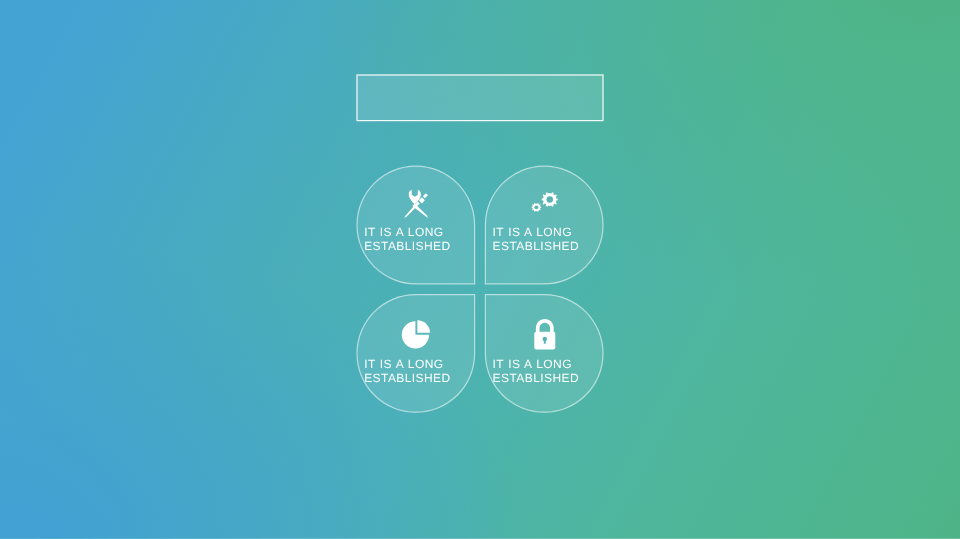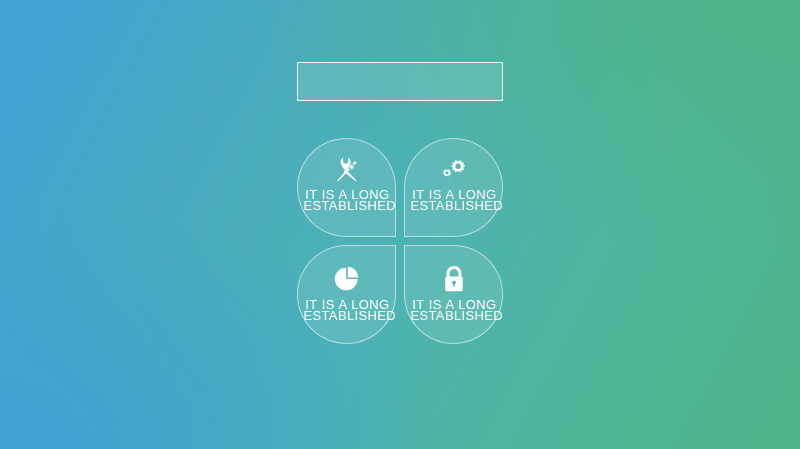--- a/index.html
+++ b/index.html
@@ -89,23 +89,23 @@
     display: flex;
     align-items: center;
     justify-content: center;
     color: #ffffff;
   }
   .petal-icon svg { display: block; }
 
   .petal-label {
     margin-top: 7px;
     width: 86px;
-    text-align: right;
+    text-align: left;
     color: #ffffff;
-    font-size: 13px;
+    font-size: 10px;
     line-height: 10.5px;
     letter-spacing: 0.35px;
     word-spacing: 0.5px;
     text-transform: uppercase;
   }
   .petal.tl .petal-label,
   .petal.tr .petal-label { margin-top: 7px; }
   .petal.bl .petal-icon,
   .petal.br .petal-icon { margin-top: 19px; }
 </style>

